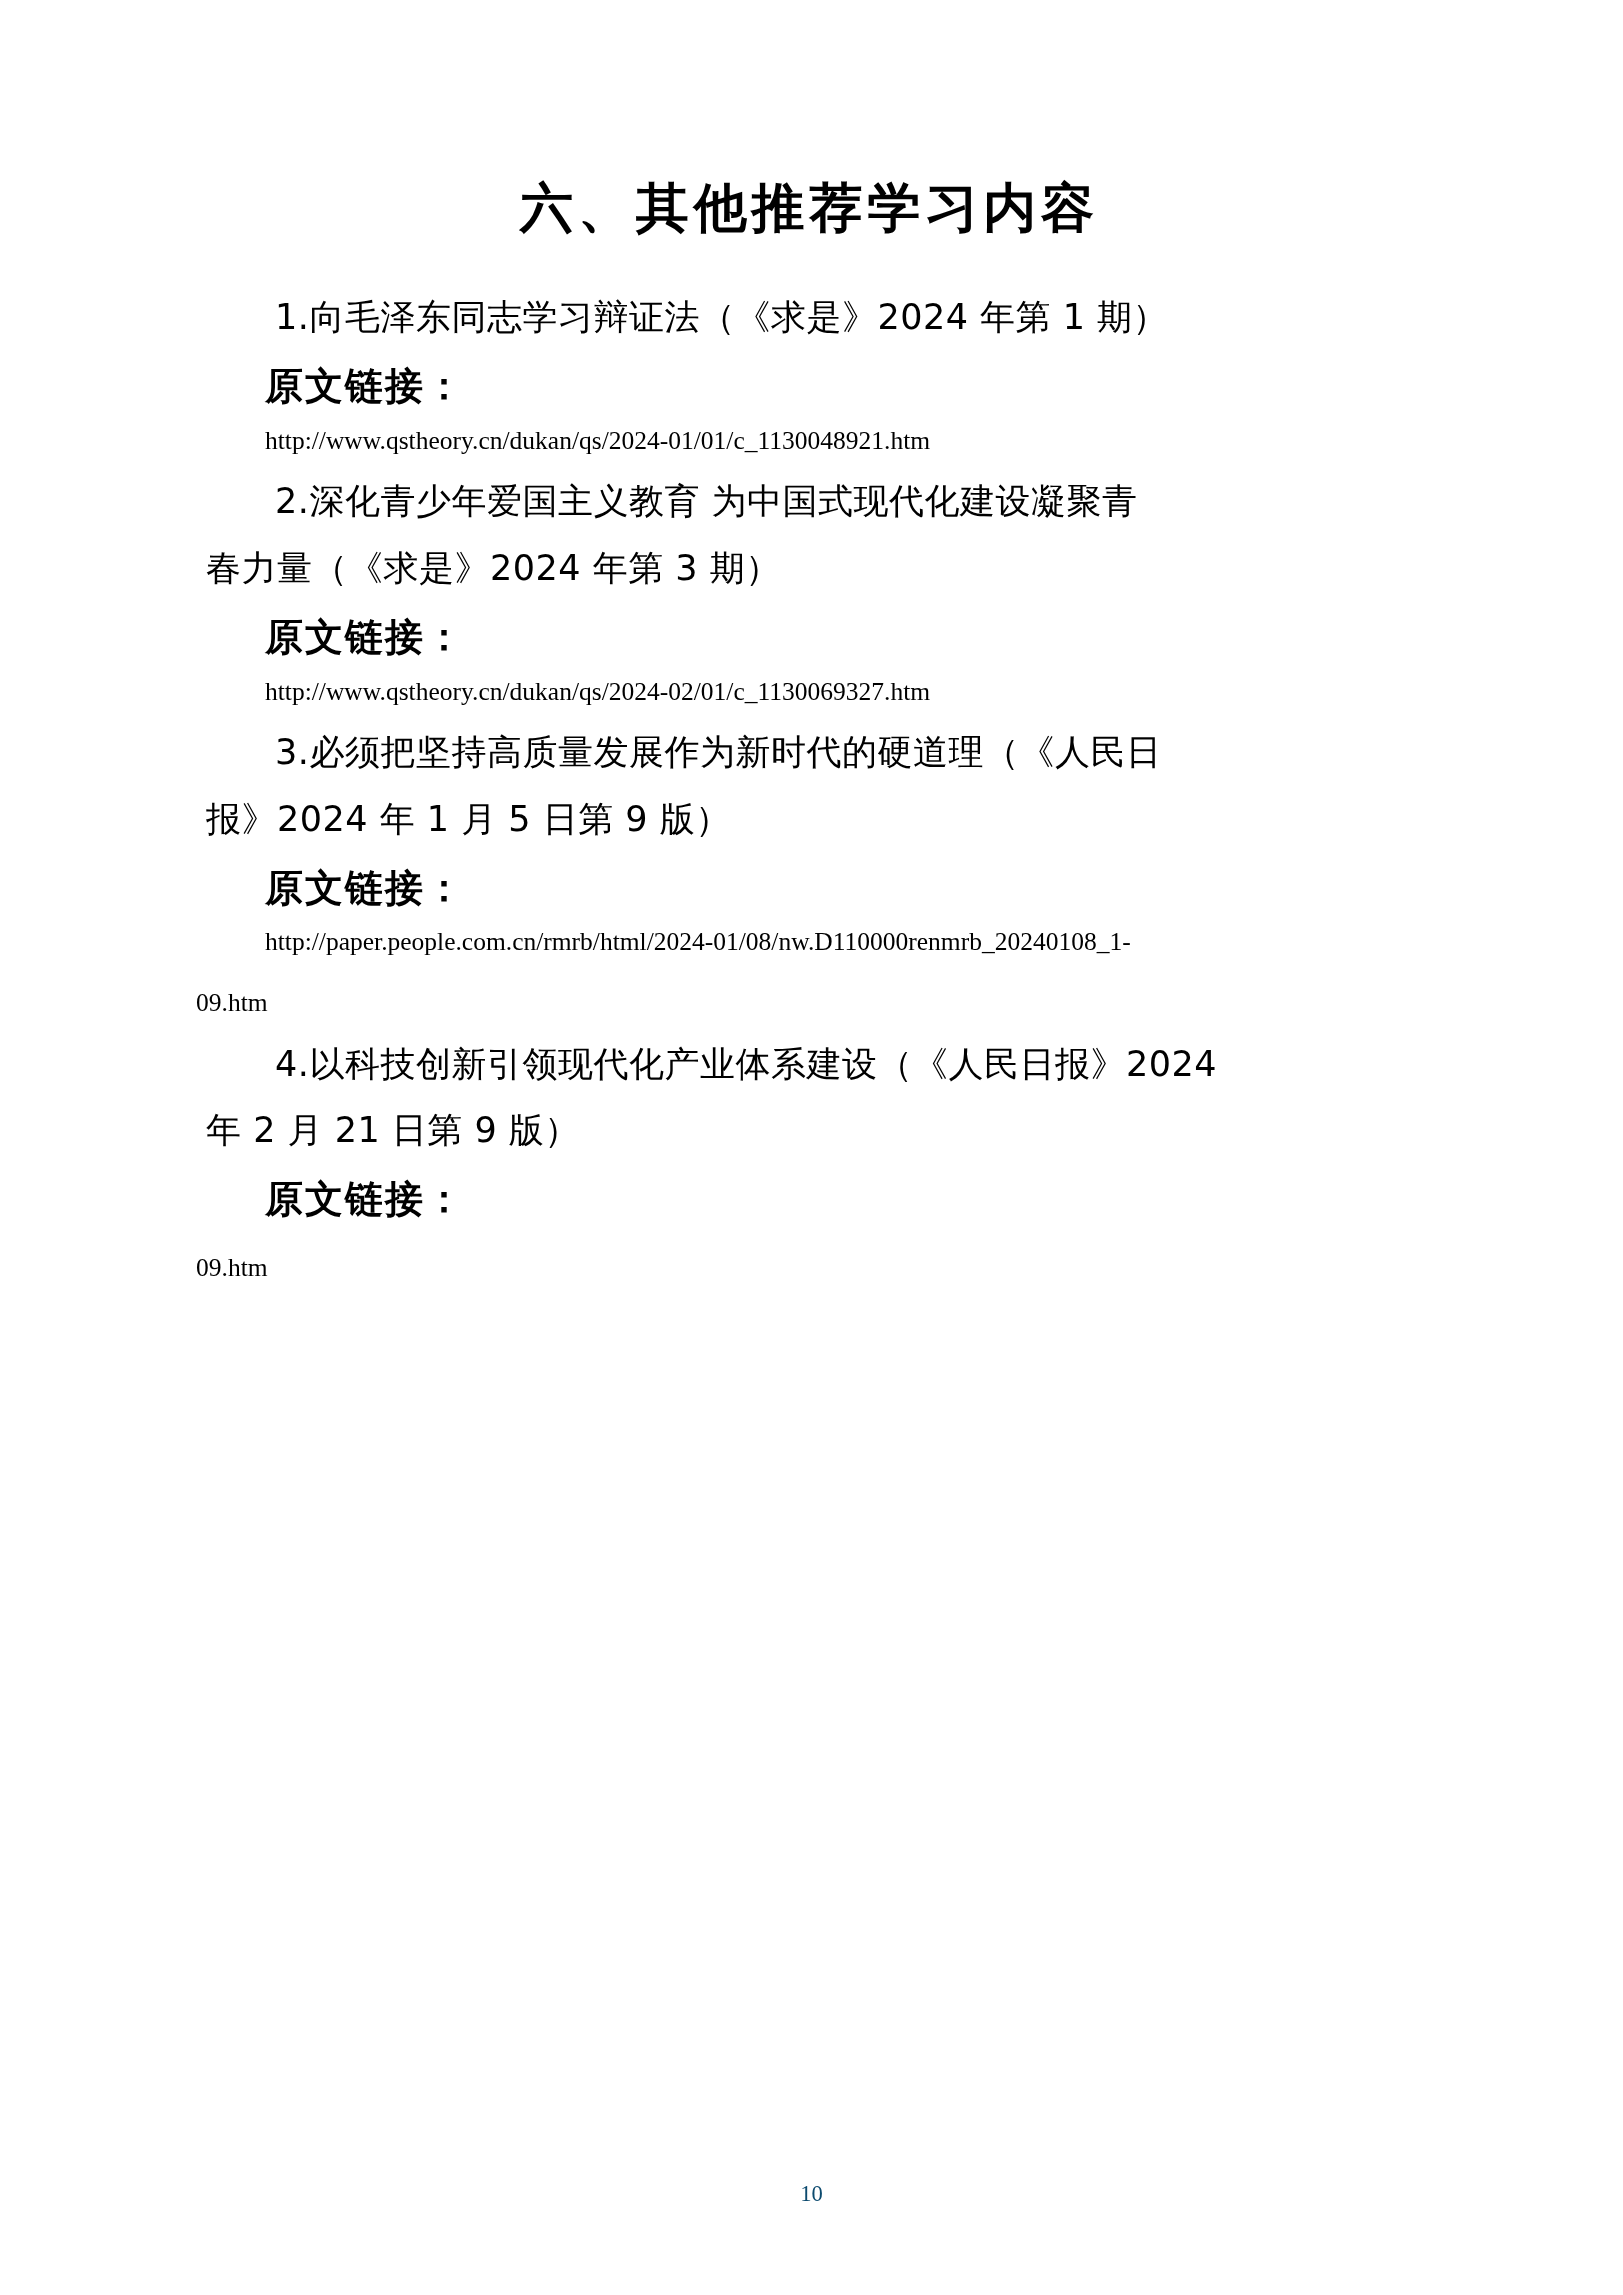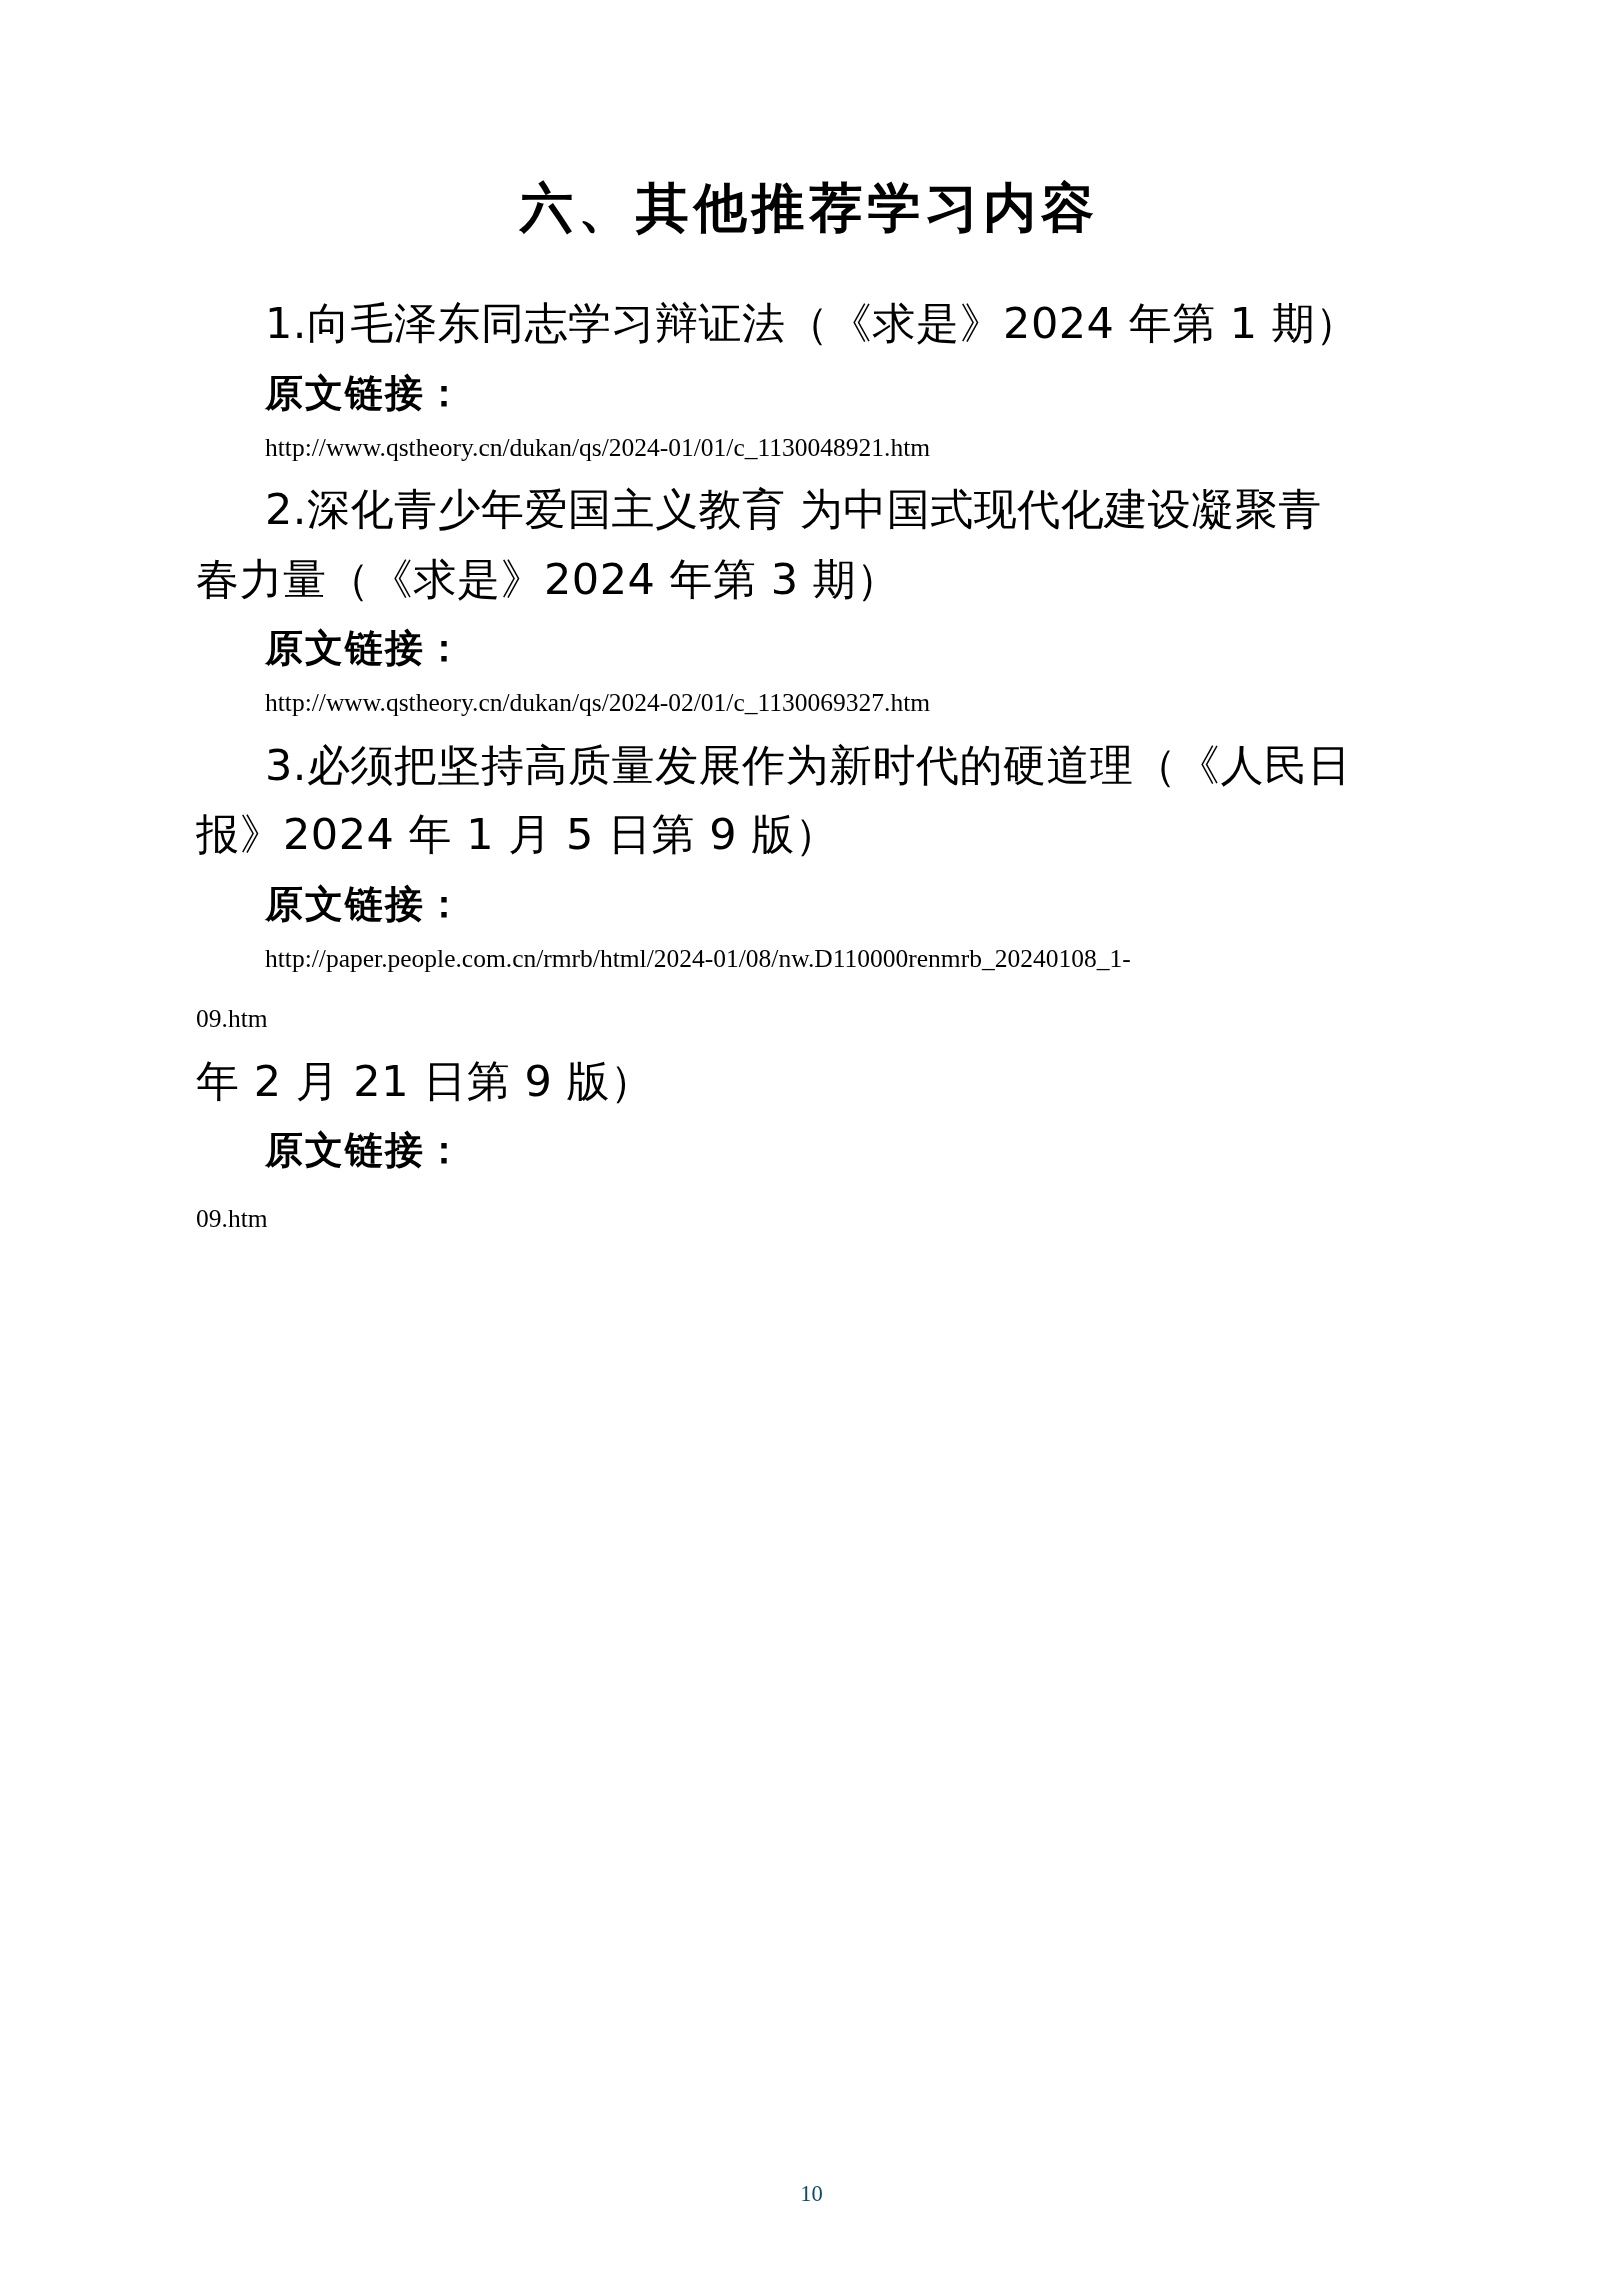--- a/index.html
+++ b/index.html
@@ -32,23 +32,23 @@
     font-family: "DejaVu Serif", "Liberation Serif", serif;
     font-weight: bold;
     font-size: 53px;
     letter-spacing: 4.9px;
     text-align: center;
     line-height: 1.25;
     margin: 0 0 49px 0;
   }
   .item-line {
     font-family: "DejaVu Sans", "Liberation Sans", sans-serif;
-    font-size: 43px;
+    font-size: 35px;
     line-height: 1.62;
-    margin: 0;
+    margin: 10px;
     text-indent: 69px;
     letter-spacing: 0.5px;
     word-break: break-word;
   }
   .item-line.cont {
     text-indent: 0;
   }
   .link-label {
     font-family: "DejaVu Serif", "Liberation Serif", serif;
     font-weight: bold;
@@ -107,20 +107,21 @@
 
     <div class="block">
       <p class="item-line">3.必须把坚持高质量发展作为新时代的硬道理（《人民日</p>
       <p class="item-line cont">报》2024 年 1 月 5 日第 9 版）</p>
       <p class="link-label">原文链接：</p>
       <p class="url">http://paper.people.com.cn/rmrb/html/2024-01/08/nw.D110000renmrb_20240108_1-</p>
       <p class="url wrap2">09.htm</p>
     </div>
 
     <div class="block">
+      <p class="item-line">4.以科技创新引领现代化产业体系建设（《人民日报》2024</p>
       <p class="item-line cont">年 2 月 21 日第 9 版）</p>
       <p class="link-label">原文链接：</p>
       <p class="url wrap2">09.htm</p>
     </div>
 
   </div>
 
   <div class="page-number">10</div>
 </div>
 

